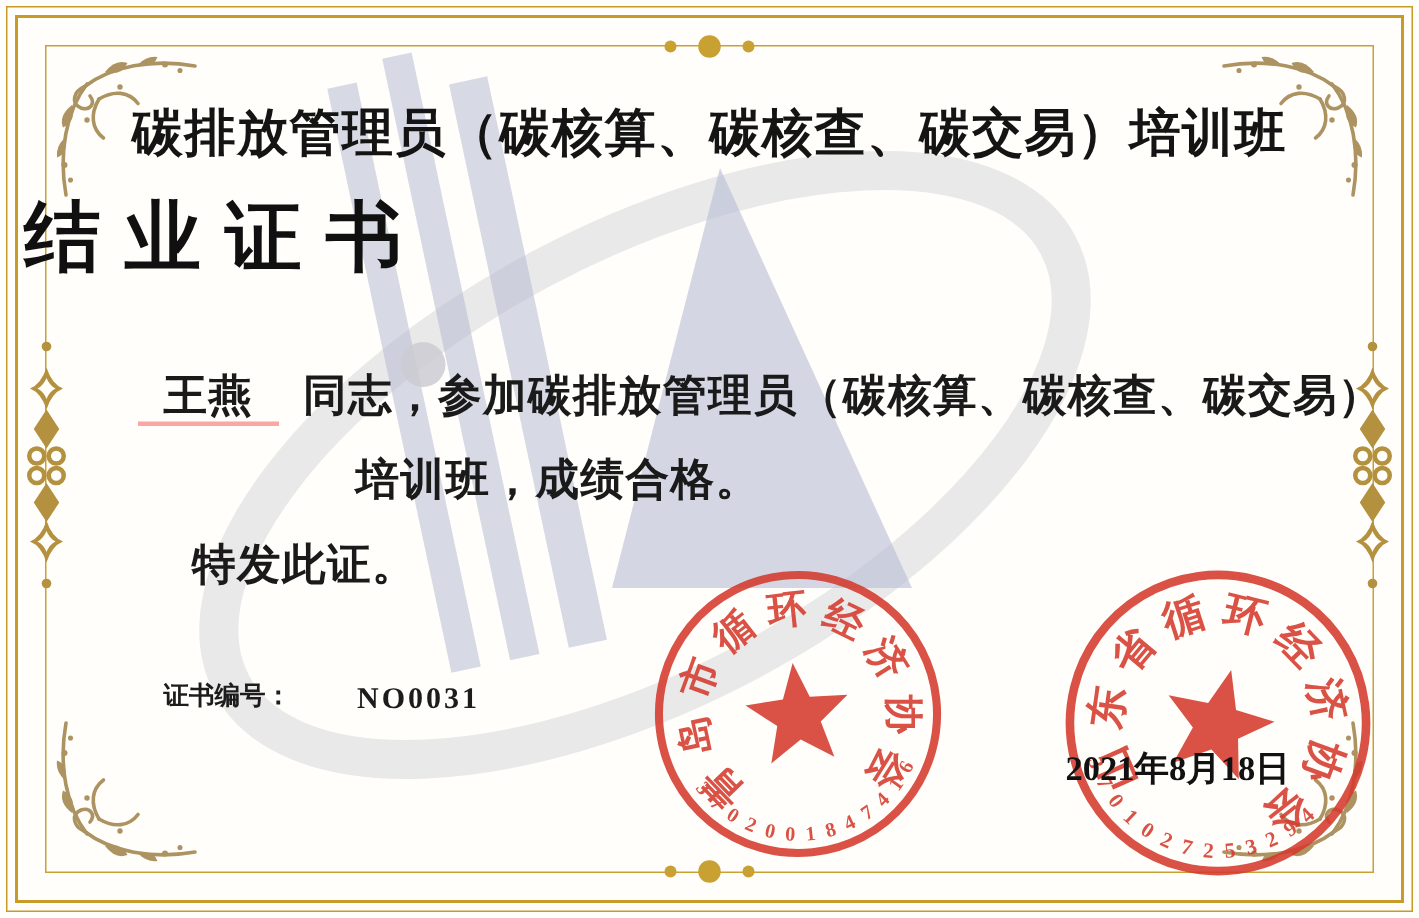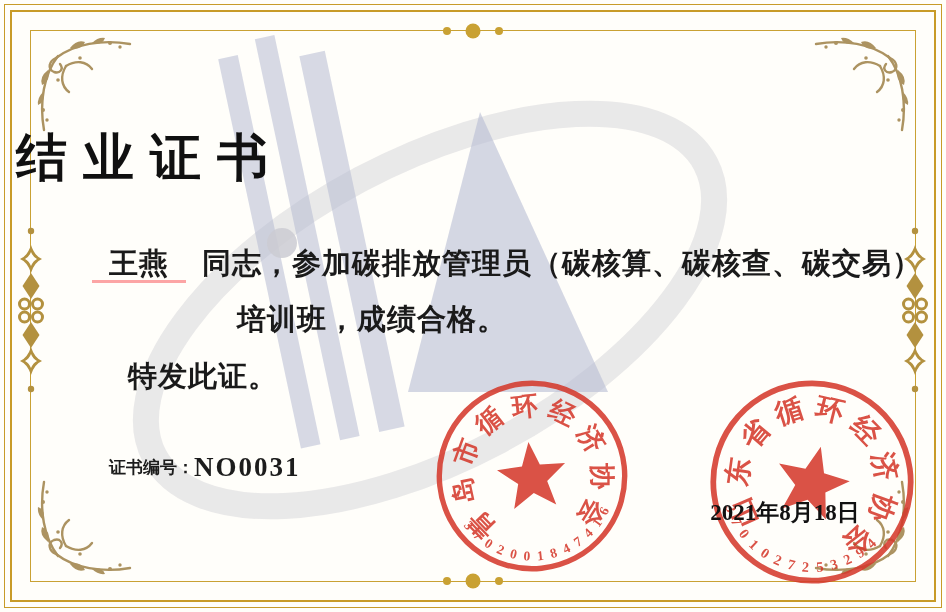--- a/index.html
+++ b/index.html
@@ -41,21 +41,21 @@
   .body-line{font-size:29px;font-weight:600;letter-spacing:1px;color:#1a1a1a;}
   .line1{left:92px;top:244px;}
   .line2{left:237px;top:300px;}
   .line3{left:128px;top:357px;}
   .name{
     display:inline-block;min-width:94px;text-align:center;
     border-bottom:3px solid #fca5a5;margin-right:16px;line-height:1.15;
   }
   .serial{left:90px;top:452px;}
   .serial-label{font-size:17px;font-weight:700;vertical-align:3px;margin-left:19px;}
-  .serial-number{font-size:27px;font-weight:600;letter-spacing:2px;}
+  .serial-number{font-size:20px;font-weight:600;letter-spacing:2px;margin-left:44px;}
   .issuers{left:418px;top:464px;font-size:24px;font-weight:700;letter-spacing:1px;color:#111;}
   .issuers .gap{display:inline-block;width:26px;}
   .date{left:695px;top:497px;width:180px;text-align:center;font-size:23px;font-weight:600;color:#111;}
   
   .stamp{position:absolute;z-index:3;opacity:.87;}
   .stamp.left{left:424px;top:368px;width:216px;height:216px;transform:rotate(-6deg);}
   .stamp.right{left:697px;top:367px;width:230px;height:230px;transform:rotate(14deg);}
   .stamp text{fill:var(--seal-red,#d5392c);font-family:"Liberation Serif",serif;font-weight:700;}
   .stamp .ring{fill:none;stroke:var(--seal-red,#d5392c);stroke-width:6;}
   .stamp .star{fill:var(--seal-red,#d5392c);}
@@ -195,20 +195,21 @@
       <text transform="rotate(9.666666666666664)" y="94" text-anchor="middle" font-size="15">2</text>
       <text transform="rotate(0)" y="94" text-anchor="middle" font-size="15">7</text>
       <text transform="rotate(-9.666666666666671)" y="94" text-anchor="middle" font-size="15">2</text>
       <text transform="rotate(-19.33333333333333)" y="94" text-anchor="middle" font-size="15">5</text>
       <text transform="rotate(-29)" y="94" text-anchor="middle" font-size="15">3</text>
       <text transform="rotate(-38.66666666666667)" y="94" text-anchor="middle" font-size="15">2</text>
       <text transform="rotate(-48.33333333333333)" y="94" text-anchor="middle" font-size="15">9</text>
       <text transform="rotate(-58)" y="94" text-anchor="middle" font-size="15">4</text>
     </svg>
 
+  <div class="txt title1">碳排放管理员（碳核算、碳核查、碳交易）培训班</div>
   <div class="txt title2">结业证书</div>
 
   <div class="txt body-line line1">
     <span class="name">王燕</span><span>同志，参加碳排放管理员（碳核算、碳核查、碳交易）</span>
   </div>
   <div class="txt body-line line2">培训班，成绩合格。</div>
   <div class="txt body-line line3">特发此证。</div>
 
   <div class="txt serial">
     <span class="serial-label">证书编号：</span><span class="serial-number">NO0031</span>

